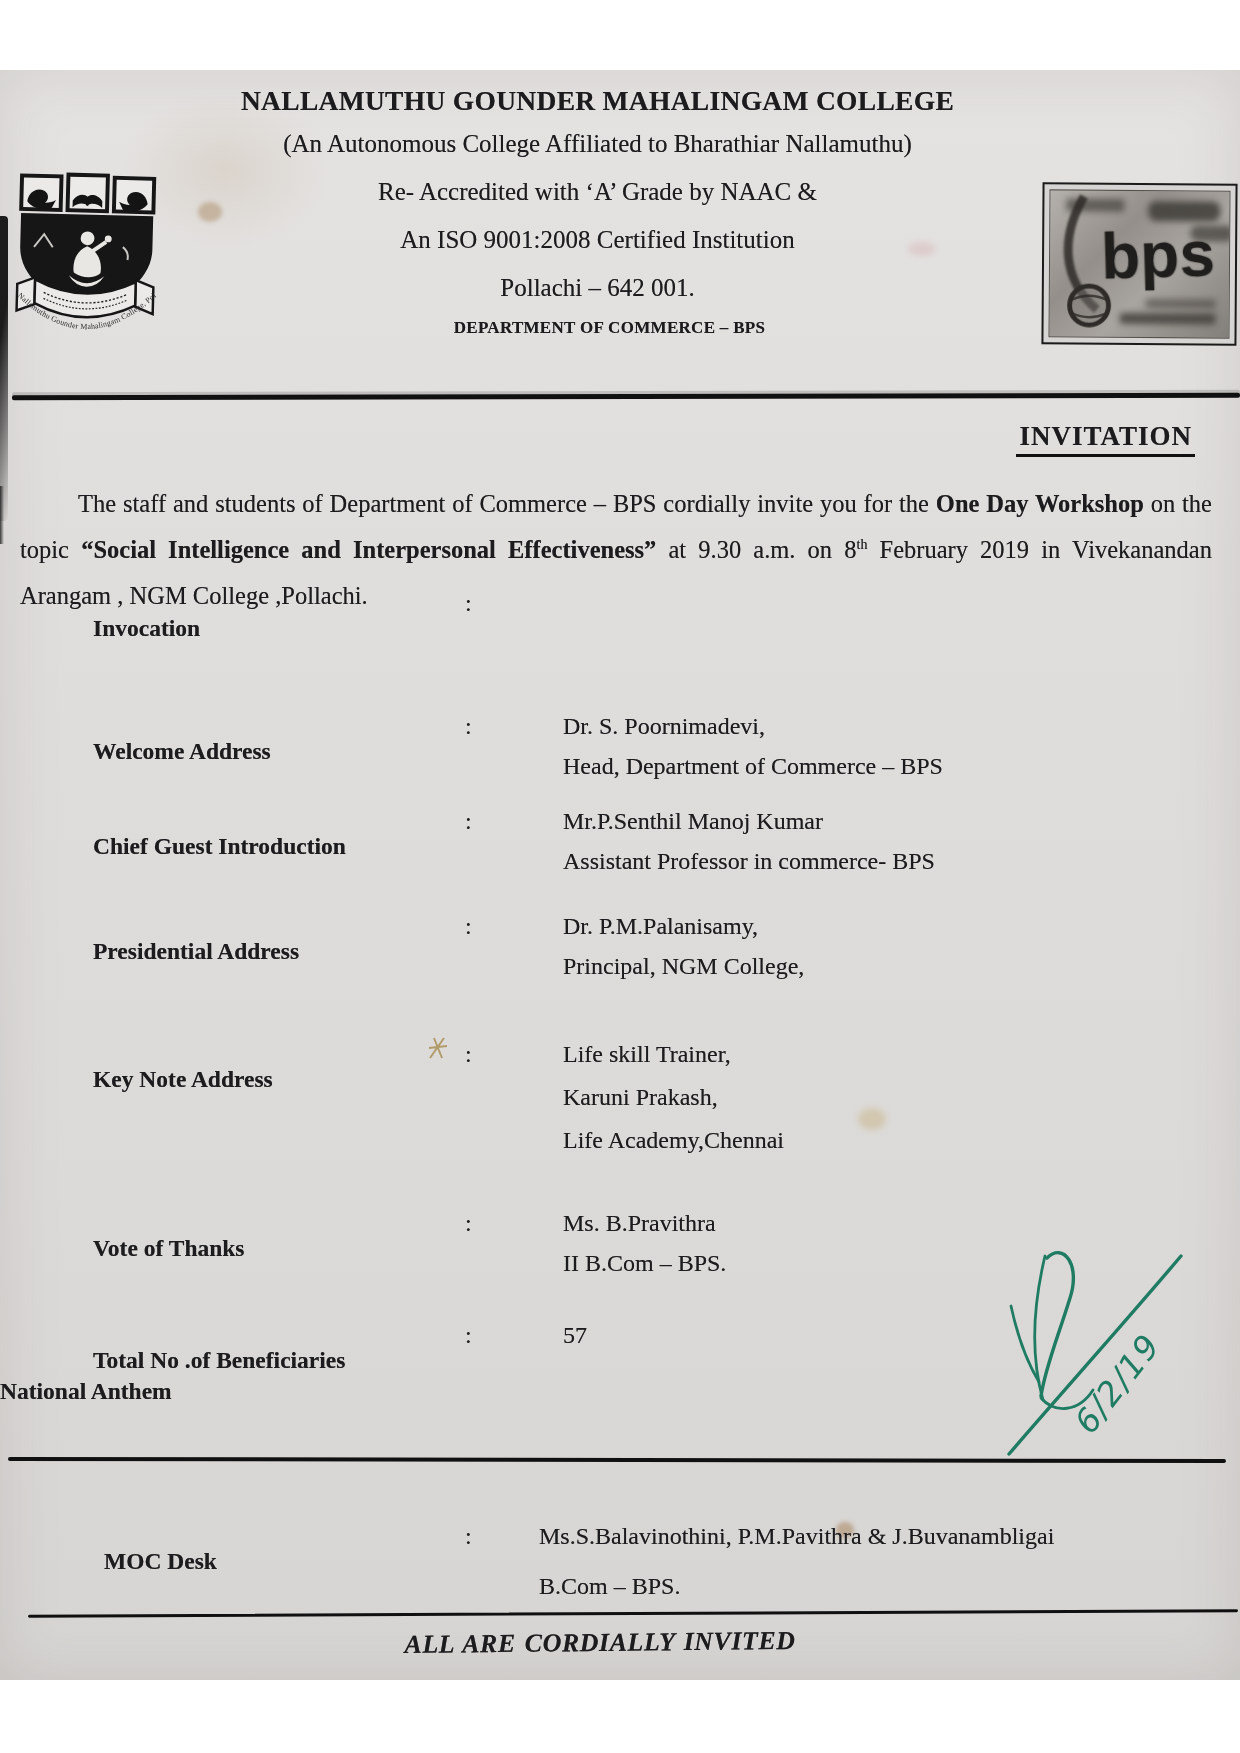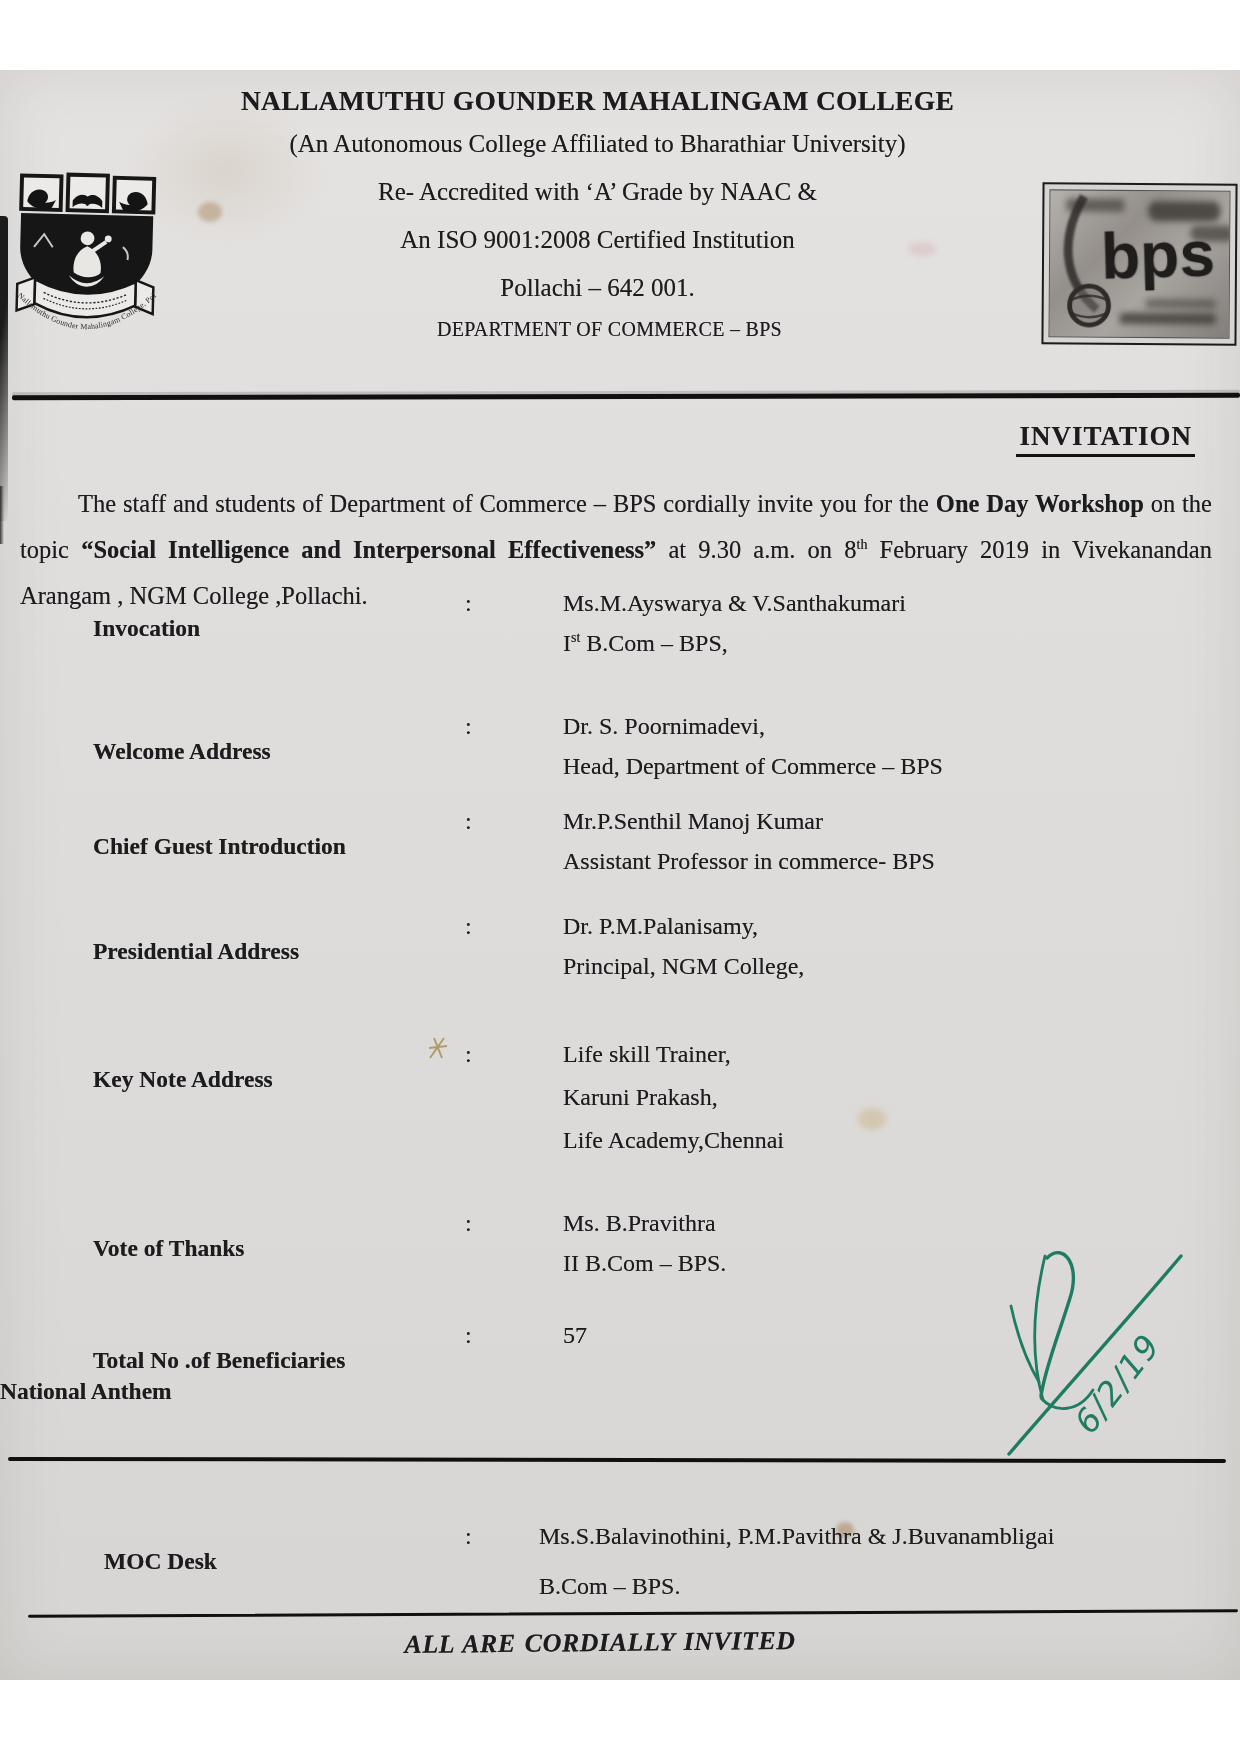--- a/index.html
+++ b/index.html
@@ -6,21 +6,21 @@
   .page{position:relative;width:1240px;height:1753px;background:#ffffff;overflow:hidden;
         font-family:"Liberation Serif","DejaVu Serif",serif;color:#1c1c1e;}
   .paper{position:absolute;left:0;top:70px;width:1240px;height:1610px;
          background:linear-gradient(180deg,#e5e3e2 0%,#e0dedd 30%,#dcdad8 70%,#d7d5d3 100%);
          box-shadow:inset 0 0 60px rgba(120,115,110,.18);}
   .abs{position:absolute;}
   .ctr{left:0;right:45px;text-align:center;margin-top:9px;}
   .txt{text-shadow:0 0 .5px rgba(30,30,30,.55);}
   .h-college{font-weight:bold;font-size:27.5px;letter-spacing:.3px;}
   .h-sub{font-size:25px;}
-  .h-dept{font-weight:normal;font-size:20px;letter-spacing:.3px;padding-left:24px;}
+  .h-dept{font-weight:bold;font-size:17px;letter-spacing:.3px;padding-left:24px;}
   .rule{position:absolute;background:#101010;border-radius:2px;}
   .inv-wrap{top:412px;text-align:right;}
   .inv{display:inline-block;font-weight:bold;font-size:27px;letter-spacing:1px;
        border-bottom:3.5px solid #111;padding:0 3px 2px 3px;}
   .para{position:absolute;left:20px;right:28px;top:456px;font-size:24.5px;line-height:46px;
         text-align:justify;text-indent:58px;}
   .b{font-weight:bold;}
   .row{position:absolute;left:93px;right:36px;display:grid;grid-template-columns:372px 26px 1fr;
        font-size:24px;line-height:40px;}
   .row .rl{font-weight:bold;font-size:23.5px;margin-top:25px;}
@@ -60,21 +60,21 @@
     <div class="stain" style="left:198px;top:132px;width:24px;height:20px;background:rgba(150,105,55,.35);filter:blur(2px);"></div>
     <div class="stain" style="left:908px;top:172px;width:28px;height:14px;background:rgba(205,150,150,.28);filter:blur(3px);"></div>
     <div class="stain" style="left:858px;top:1038px;width:28px;height:22px;background:rgba(190,160,90,.32);filter:blur(3px);"></div>
     <div class="stain" style="left:836px;top:1452px;width:18px;height:16px;background:rgba(150,100,50,.4);filter:blur(2px);"></div>
   </div>
 
   <div class="scan-edge"></div>
   <div class="scan-edge2"></div>
 
   <div class="abs ctr h-college txt" style="top:76px">NALLAMUTHU GOUNDER MAHALINGAM COLLEGE</div>
-  <div class="abs ctr h-sub txt" style="top:121px">(An Autonomous College Affiliated to Bharathiar University)</div>
+  <div class="abs ctr h-sub txt" style="top:121px">(An Autonomous College Affiliated to Bharathiar Nallamuthu)</div>
   <div class="abs ctr h-sub txt" style="top:169px">Re- Accredited with ‘A’ Grade by NAAC &amp;</div>
   <div class="abs ctr h-sub txt" style="top:217px">An ISO 9001:2008 Certified Institution</div>
   <div class="abs ctr h-sub txt" style="top:265px">Pollachi – 642 001.</div>
   <div class="abs ctr h-dept txt" style="top:309px">DEPARTMENT OF COMMERCE – BPS</div>
 
   <svg class="abs" style="left:12px;top:168px;width:148px;height:182px;transform:rotate(1.5deg)" viewBox="0 0 150 182">
     <rect x="8" y="8" width="40" height="34" fill="#eceae8" stroke="#161616" stroke-width="4"></rect>
     <rect x="55" y="6" width="40" height="36" fill="#eceae8" stroke="#161616" stroke-width="4"></rect>
     <rect x="102" y="8" width="40" height="34" fill="#eceae8" stroke="#161616" stroke-width="4"></rect>
     <path d="M14,34c1-9,9-15,17-11c5,3,5,9,1,12c4,0,8-1,11-3l-4,8c-8,3-19,2-25-6z" fill="#141414"></path>
@@ -122,24 +122,20 @@
 
   <div class="abs ctr inv-wrap">
     <span class="inv txt">INVITATION</span>
   </div>
 
   <p class="para txt"><span>The staff and students of Department of Commerce – BPS cordially invite you for the </span><span class="b">One Day Workshop</span><span>  on the topic </span><span class="b">“Social Intelligence and Interpersonal Effectiveness”</span><span> at 9.30 a.m. on 8</span><sup>th</sup><span> February  2019 in Vivekanandan Arangam , NGM College ,Pollachi.</span></p>
 
   <div class="row txt" style="top:583px">
     <div class="rl">Invocation</div>
     <div class="rc">:</div>
-    <div class="rv">
-      <div>Ms.M.Ayswarya &amp; V.Santhakumari</div>
-      <div><span>I</span><sup>st</sup><span> B.Com – BPS,</span></div>
-    </div>
   </div>
 
   <div class="row txt" style="top:706px">
     <div class="rl">Welcome Address</div>
     <div class="rc">:</div>
     <div class="rv">
       <div>Dr. S. Poornimadevi,</div>
       <div>Head, Department of Commerce – BPS</div>
     </div>
   </div>

